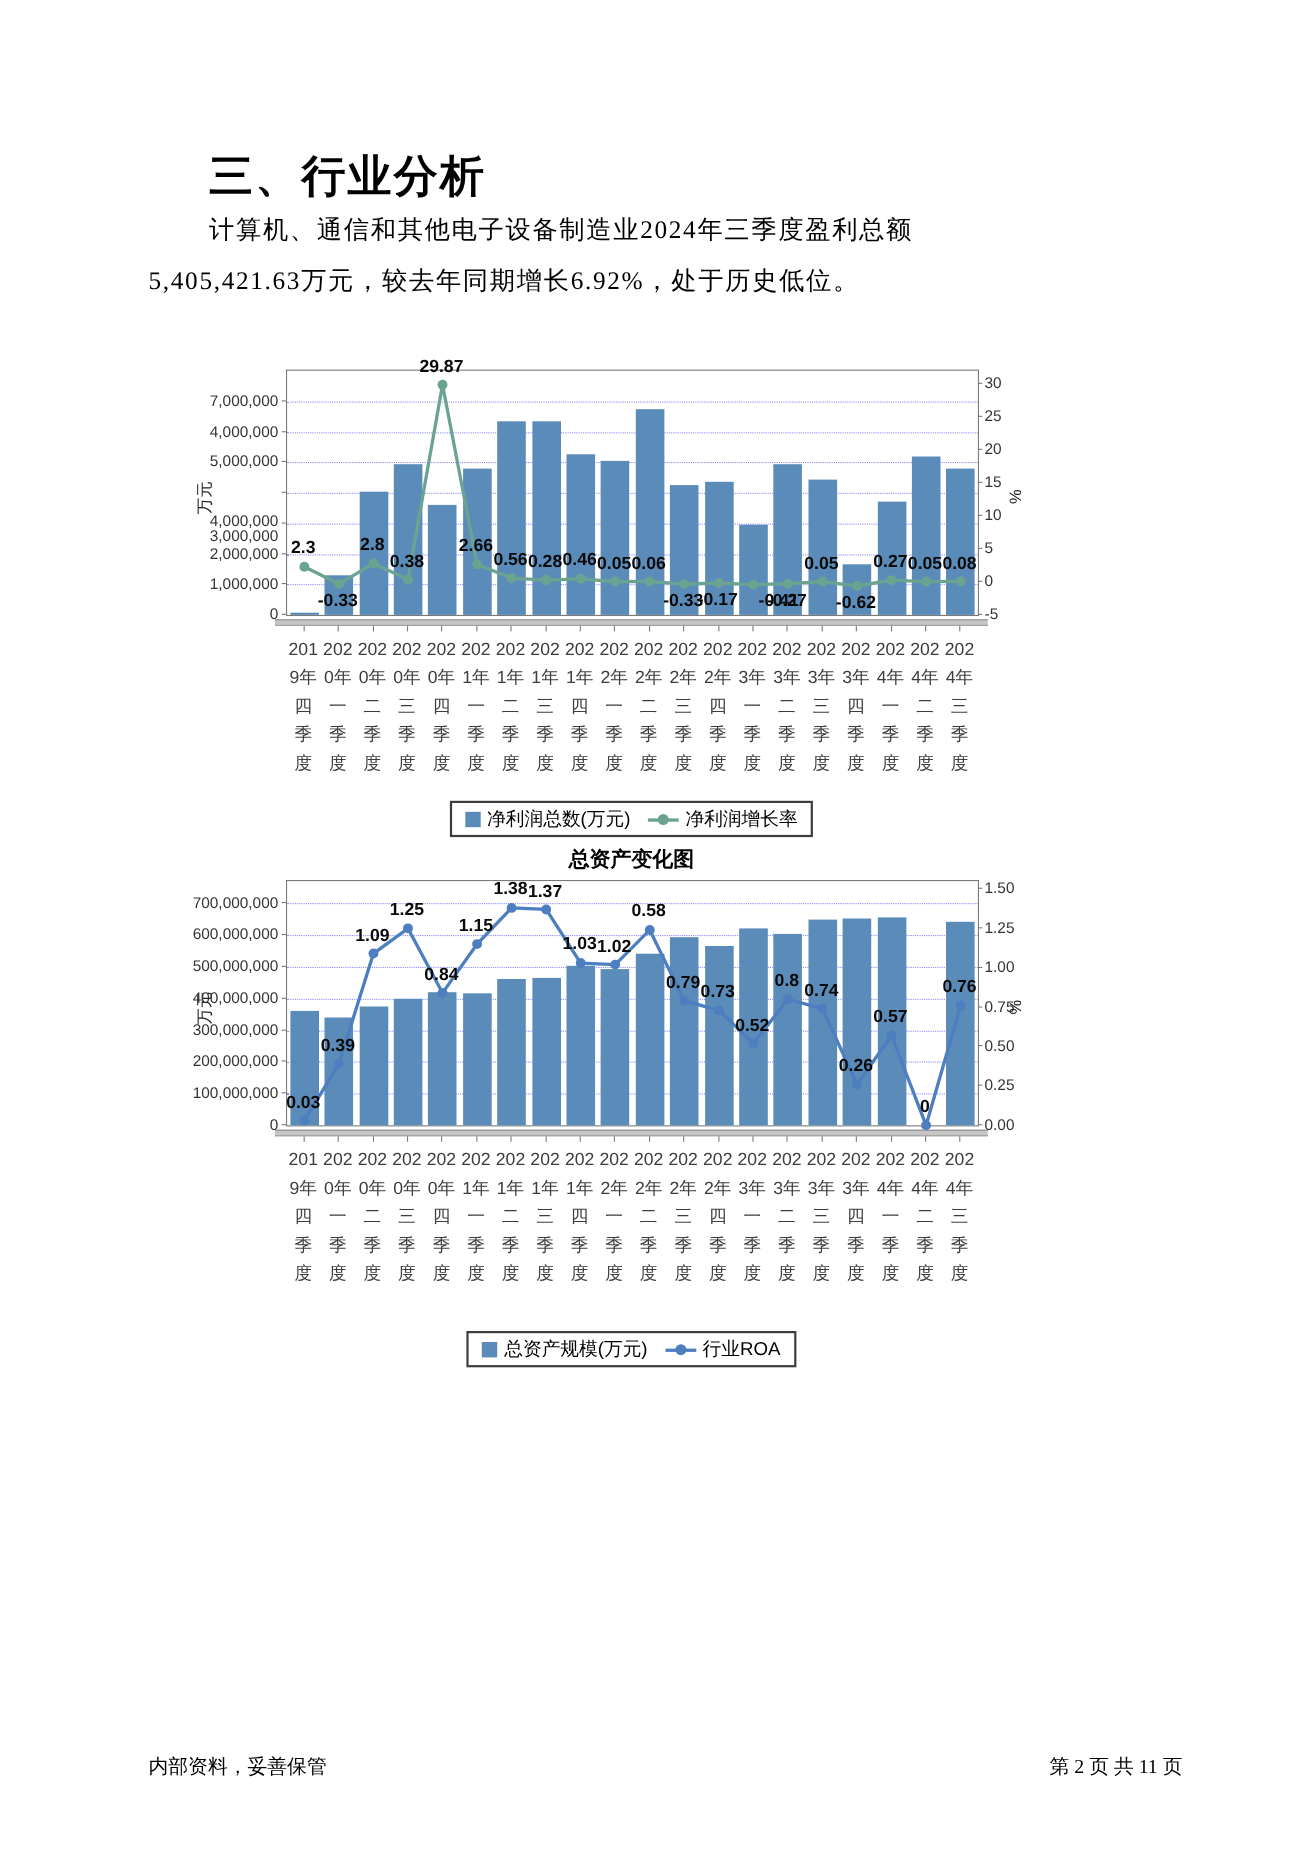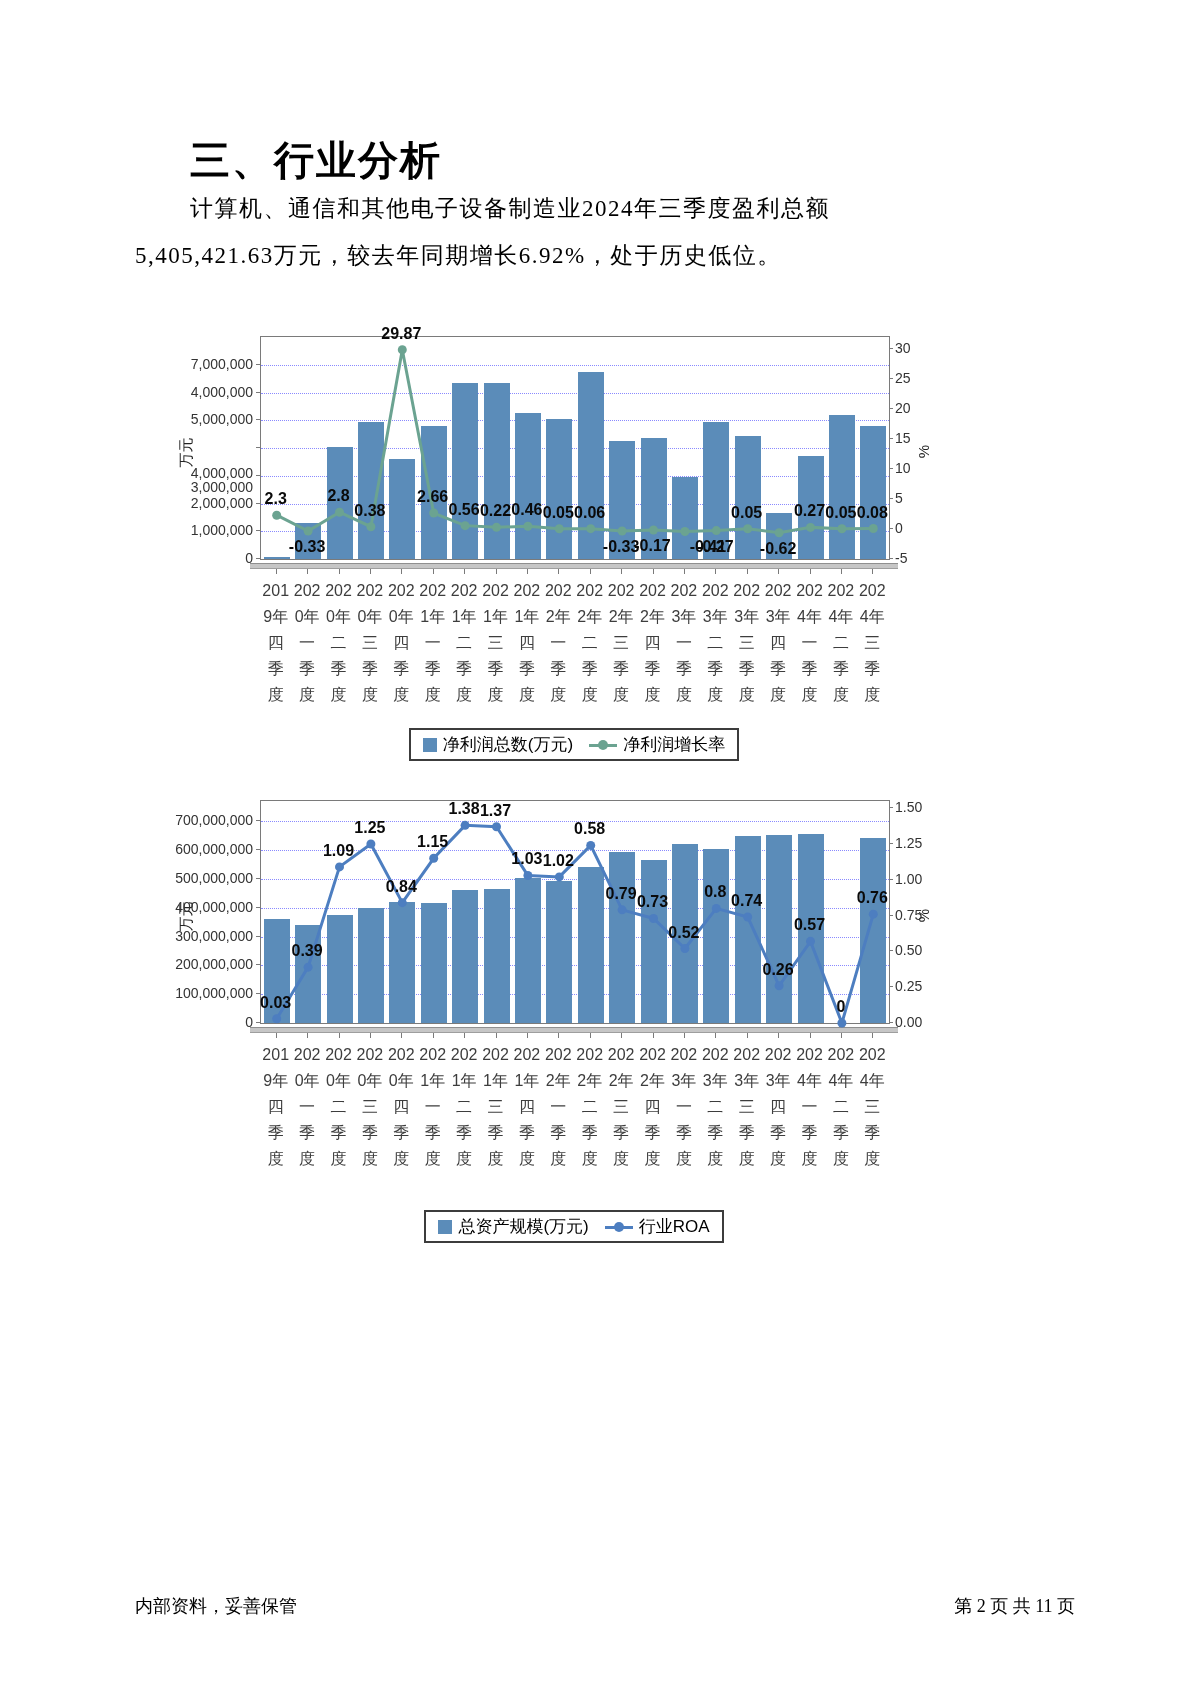--- a/index.html
+++ b/index.html
@@ -156,21 +156,21 @@
         <circle cx="580.9" cy="191.7" r="4.5" fill="#6ba391"></circle>
         <circle cx="612.3000000000001" cy="191.52" r="4.5" fill="#6ba391"></circle>
       </svg>
       <div class="pt-label" style="left: 100.7px; top: 192.2px;">2.3</div>
       <div class="pt-label" style="left: 132.1px; top: 239.98px;">-0.33</div>
       <div class="pt-label" style="left: 163.5px; top: 189.2px;">2.8</div>
       <div class="pt-label" style="left: 194.9px; top: 203.72px;">0.38</div>
       <div class="pt-label" style="left: 226.3px; top: 26.78px;">29.87</div>
       <div class="pt-label" style="left: 257.7px; top: 190.04px;">2.66</div>
       <div class="pt-label" style="left: 289.1px; top: 202.64px;">0.56</div>
-      <div class="pt-label" style="left: 320.5px; top: 204.32px;">0.22</div>
+      <div class="pt-label" style="left: 320.5px; top: 204.32px;">0.28</div>
       <div class="pt-label" style="left: 351.9px; top: 203.24px;">0.46</div>
       <div class="pt-label" style="left: 383.3px; top: 205.7px;">0.05</div>
       <div class="pt-label" style="left: 414.7px; top: 205.64px;">0.06</div>
       <div class="pt-label" style="left: 446.1px; top: 239.98px;">-0.33</div>
       <div class="pt-label" style="left: 477.5px; top: 239.02px;">-0.17</div>
       <div class="pt-label" style="left: 508.9px; top: 240.46px; margin-left: 24px;">-0.41</div>
       <div class="pt-label" style="left: 540.3px; top: 239.62px;">-0.27</div>
       <div class="pt-label" style="left: 571.7px; top: 205.7px;">0.05</div>
       <div class="pt-label" style="left: 603.1px; top: 241.72px;">-0.62</div>
       <div class="pt-label" style="left: 634.5px; top: 204.38px;">0.27</div>
@@ -292,20 +292,21 @@
       <div class="xtick" style="left: 665.9px;"></div>
       <div class="xlabel" style="left: 680.3px;">202
 4年
 三
 季
 度</div>
       <div class="xtick" style="left: 697.3px;"></div>
     </div>
 
   <div class="chart" style="left:175px;top:762px;">
+    <div class="chart-title">总资产变化图</div>
     <div class="ax-title left">万元</div>
     <div class="ax-title right">%</div>
     <div class="plot">
         <div class="gridline" style="top: 20.1818px; border-top-color: rgb(138, 138, 255);"></div>
         <div class="gridline" style="top: 49.013px; border-top-color: rgb(138, 138, 255);"></div>
         <div class="gridline" style="top: 77.8442px; border-top-color: rgb(138, 138, 255);"></div>
         <div class="gridline" style="top: 106.675px; border-top-color: rgb(138, 138, 255);"></div>
         <div class="gridline" style="top: 135.506px; border-top-color: rgb(138, 138, 255);"></div>
         <div class="gridline" style="top: 164.338px; border-top-color: rgb(138, 138, 255);"></div>
         <div class="gridline" style="top: 193.169px; border-top-color: rgb(138, 138, 255);"></div>

